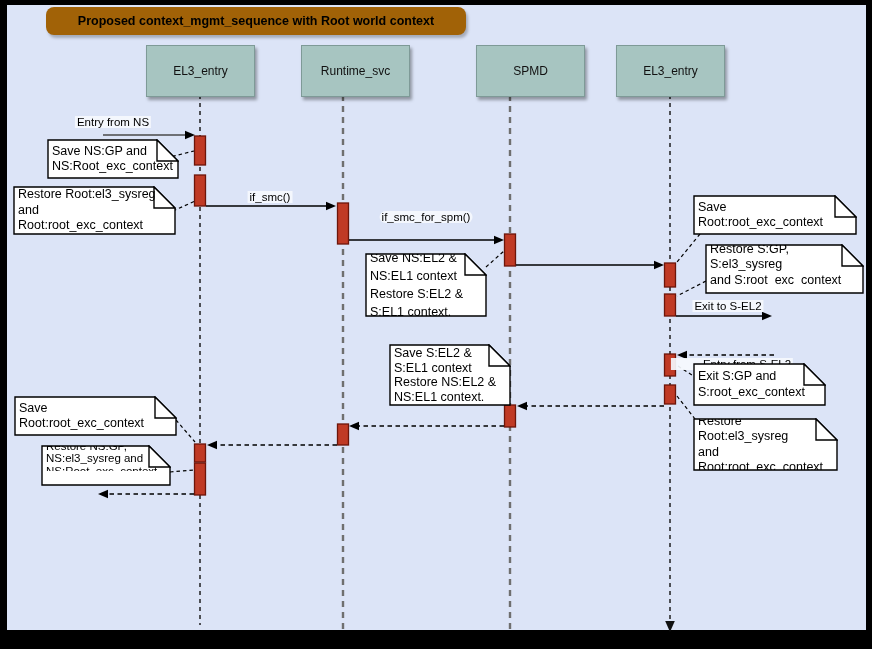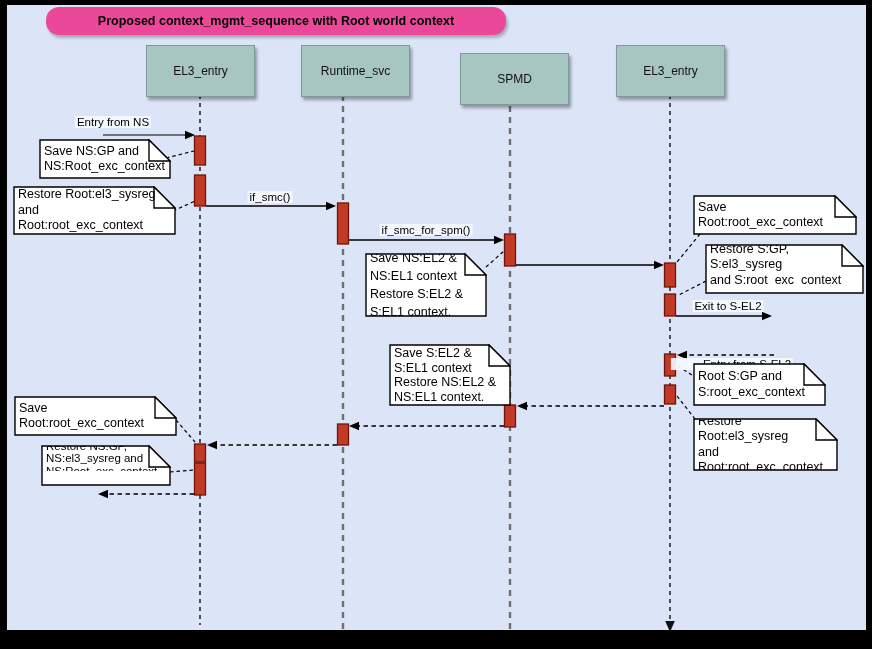--- a/index.html
+++ b/index.html
@@ -1,19 +1,19 @@
 <!DOCTYPE html>
 <html><head>
 <meta charset="utf-8">
 <style>
   html,body{margin:0;padding:0;background:#000;}
   #page{position:relative;width:872px;height:649px;background:#000;font-family:"Liberation Sans",sans-serif;overflow:hidden;}
   #canvas{position:absolute;left:7px;top:5px;width:859px;height:625px;background:#dce4f7;}
   #diagram{position:absolute;left:0;top:0;}
-  #title{position:absolute;left:46px;top:7px;width:460px;height:28px;background:#ec4899;border-radius:13px;
+  #title{position:absolute;left:46px;top:7px;width:420px;height:28px;background:#a16207;border-radius:8px;
          display:flex;align-items:center;justify-content:center;font-weight:bold;font-size:12.5px;color:#000;
          box-shadow:2px 3px 3px rgba(0,0,0,0.25);}
   .header{position:absolute;top:45px;width:107px;height:50px;background:#a7c5c1;border:1px solid #7e9a97;
           box-shadow:2px 3px 3px rgba(0,0,0,0.35);display:flex;align-items:center;justify-content:center;
           font-size:12px;color:#111;}
   .msg-label{position:absolute;transform:translate(-50%,-50%);background:rgba(245,248,253,0.92);
              padding:0 2px;font-size:11.5px;white-space:nowrap;color:#000;}
   .note{position:absolute;}
   .note svg{position:absolute;left:-1px;top:-1px;}
   .note-text{position:relative;display:flex;flex-direction:column;justify-content:center;height:100%;
@@ -77,35 +77,35 @@
     </svg>
 
   <div id="title">Proposed context_mgmt_sequence with Root world context</div>
 
   <div class="header" style="left:146px;">
     <span>EL3_entry</span>
   </div>
   <div class="header" style="left:277px;margin-left:24px;">
     <span>Runtime_svc</span>
   </div>
-  <div class="header" style="left:460px;margin-top:8px;">
+  <div class="header" style="left:476px;">
     <span>SPMD</span>
   </div>
   <div class="header" style="left:616px;">
     <span>EL3_entry</span>
   </div>
 
   <div class="msg-label" style="left:113px;top:122px;">Entry from NS</div>
   <div class="msg-label" style="left:270px;top:197px;">if_smc()</div>
-  <div class="msg-label" style="left:426px;top:230px;">if_smc_for_spm()</div>
+  <div class="msg-label" style="left:426px;top:217px;border-radius:6px;">if_smc_for_spm()</div>
   <div class="msg-label" style="left:728px;top:306px;">Exit to S-EL2</div>
   <div class="msg-label" style="left:732px;top:364px;padding-left:32px;">Entry from S-EL2</div>
 
   <div id="notes">
-      <div class="note" style="left: 40px; top: 140px; width: 130px; height: 38px;">
+      <div class="note" style="left: 48px; top: 140px; width: 130px; height: 38px;">
         <svg width="132" height="40">
           <g transform="translate(1,1)">
             <path d="M0,0 H109 L130,21 V38 H0 Z" fill="#fff" stroke="#000" stroke-width="1.4"></path>
             <path d="M109,0 V21 H130 Z" fill="#fff" stroke="#000" stroke-width="1.4"></path>
           </g>
         </svg>
         <div class="note-text">Save NS:GP and
 NS:Root_exc_context</div>
       </div>
       <div class="note" style="left: 14px; top: 187px; width: 161px; height: 47px;">
@@ -150,21 +150,21 @@
         <div class="note-text">Restore S:GP, S:el3_sysreg
 and S:root_exc_context</div>
       </div>
       <div class="note" style="left: 694px; top: 364px; width: 131px; height: 41px;">
         <svg width="133" height="43">
           <g transform="translate(1,1)">
             <path d="M0,0 H110 L131,21 V41 H0 Z" fill="#fff" stroke="#000" stroke-width="1.4"></path>
             <path d="M110,0 V21 H131 Z" fill="#fff" stroke="#000" stroke-width="1.4"></path>
           </g>
         </svg>
-        <div class="note-text">Root S:GP and
+        <div class="note-text">Exit S:GP and
 S:root_exc_context</div>
       </div>
       <div class="note" style="left: 694px; top: 419px; width: 143px; height: 51px;">
         <svg width="145" height="53">
           <g transform="translate(1,1)">
             <path d="M0,0 H122 L143,21 V51 H0 Z" fill="#fff" stroke="#000" stroke-width="1.4"></path>
             <path d="M122,0 V21 H143 Z" fill="#fff" stroke="#000" stroke-width="1.4"></path>
           </g>
         </svg>
         <div class="note-text">Restore Root:el3_sysreg

